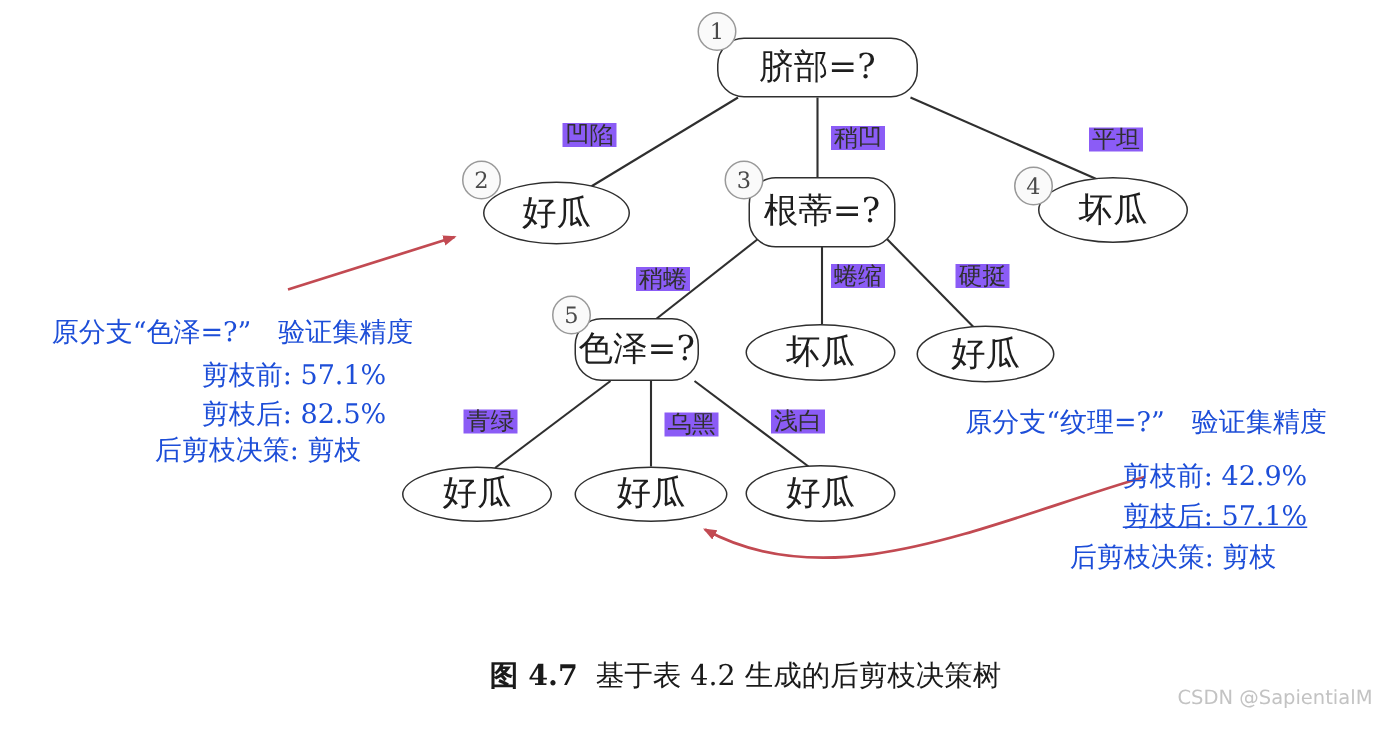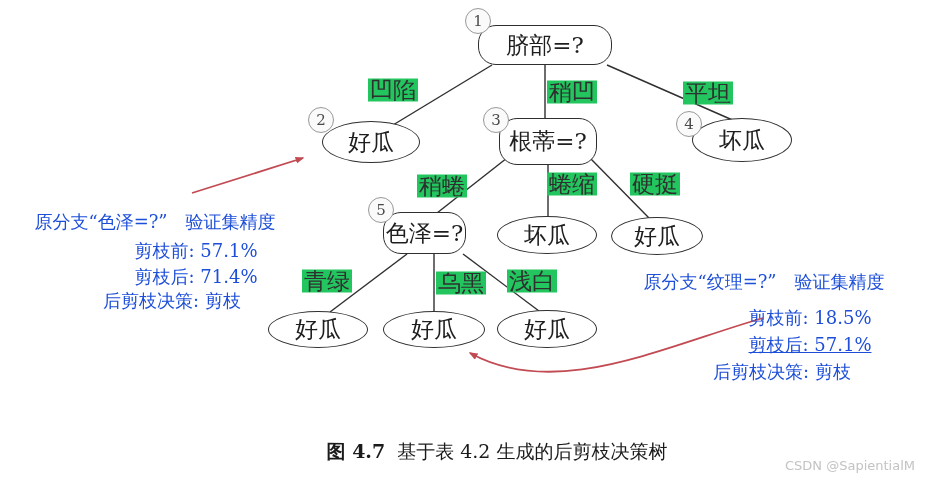--- a/index.html
+++ b/index.html
@@ -51,24 +51,24 @@
     align-items: center;
     justify-content: center;
     font-size: 15px;
     line-height: 1;
     box-sizing: border-box;
     z-index: 3;
   }
   .branch-label {
     position: absolute;
     transform: translate(-50%, -50%);
-    font-size: 23px;
+    font-size: 16px;
     color: #2f2f2f;
     white-space: nowrap;
-    background: #22c55e;
+    background: #8b5cf6;
     padding: 0 2px;
     line-height: 1;
   }
   .anno-line {
     position: absolute;
     transform: translate(-50%, -50%);
     color: #1d4ed8;
     font-size: 18px;
     white-space: nowrap;
     line-height: 1;
@@ -161,38 +161,38 @@
     </div>
   <div class="badge" style="left:676px; top:111px;">
       <span>4</span>
     </div>
   <div class="badge" style="left:368px; top:197px;">
       <span>5</span>
     </div>
 
   <div class="branch-label" style="left:393px; top:90px;">凹陷</div>
   <div class="branch-label" style="left:572px; top:92px;">稍凹</div>
-  <div class="branch-label" style="left:708px; top:93px;">平坦</div>
+  <div class="branch-label" style="left:744px; top:93px;">平坦</div>
   <div class="branch-label" style="left:442px; top:186px;">稍蜷</div>
   <div class="branch-label" style="left:572px; top:184px;">蜷缩</div>
   <div class="branch-label" style="left:655px; top:184px;">硬挺</div>
   <div class="branch-label" style="left:327px; top:281px;">青绿</div>
   <div class="branch-label" style="left:461px; top:283px;">乌黑</div>
   <div class="branch-label" style="left:532px; top:281px;">浅白</div>
 
   <div>
     <div class="anno-line" style="left:155px; top:222px;">原分支“色泽=?”　验证集精度</div>
     <div class="anno-line" style="left:196px; top:251px;">剪枝前: 57.1%</div>
-    <div class="anno-line" style="left:196px; top:277px;">剪枝后: 71.4%</div>
+    <div class="anno-line" style="left:196px; top:277px;">剪枝后: 82.5%</div>
     <div class="anno-line" style="left:172px; top:301px;">后剪枝决策: 剪枝</div>
   </div>
 
   <div>
     <div class="anno-line" style="left:764px; top:282px;">原分支“纹理=?”　验证集精度</div>
-    <div class="anno-line" style="left:810px; top:318px;">剪枝前: 18.5%</div>
+    <div class="anno-line" style="left:810px; top:318px;">剪枝前: 42.9%</div>
     <div class="anno-line" style="left:810px; top:345px;text-decoration:underline;">剪枝后: 57.1%</div>
     <div class="anno-line" style="left:782px; top:372px;">后剪枝决策: 剪枝</div>
   </div>
 
   <div class="caption" style="left:497px; top:451px;">
     <span class="cap-label">图 4.7</span><span>基于表 4.2 生成的后剪枝决策树</span>
   </div>
 
   <div class="watermark">CSDN @SapientialM</div>
 

